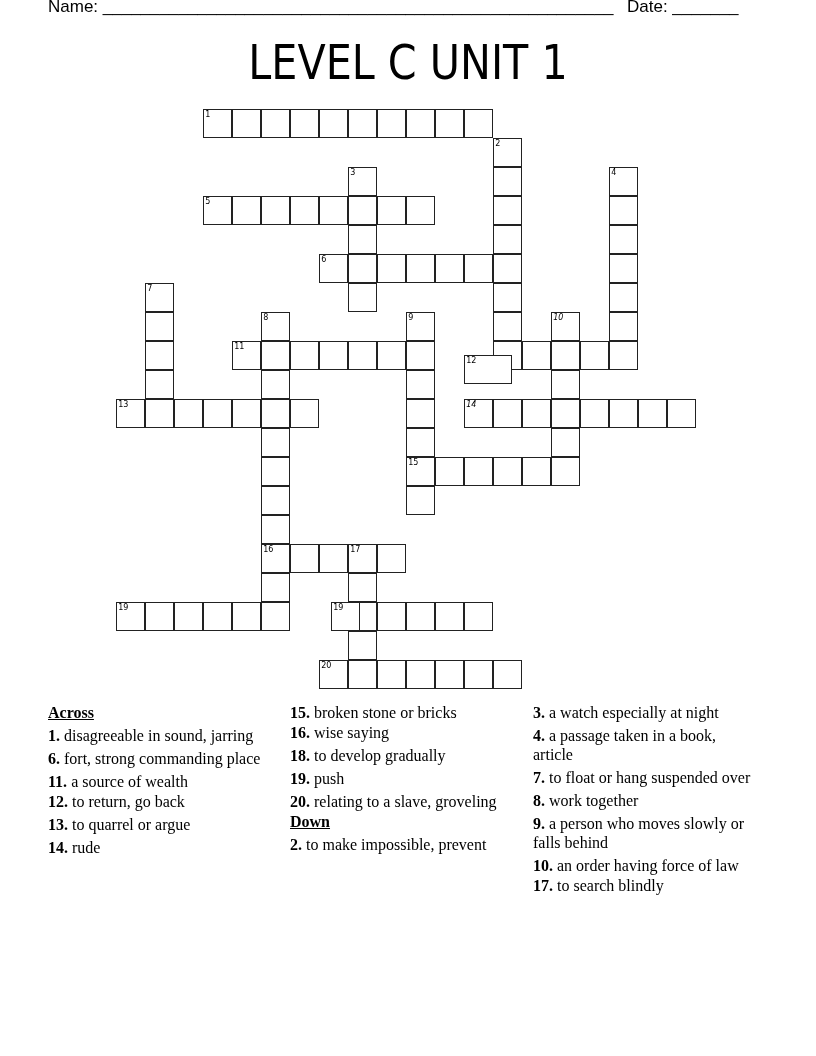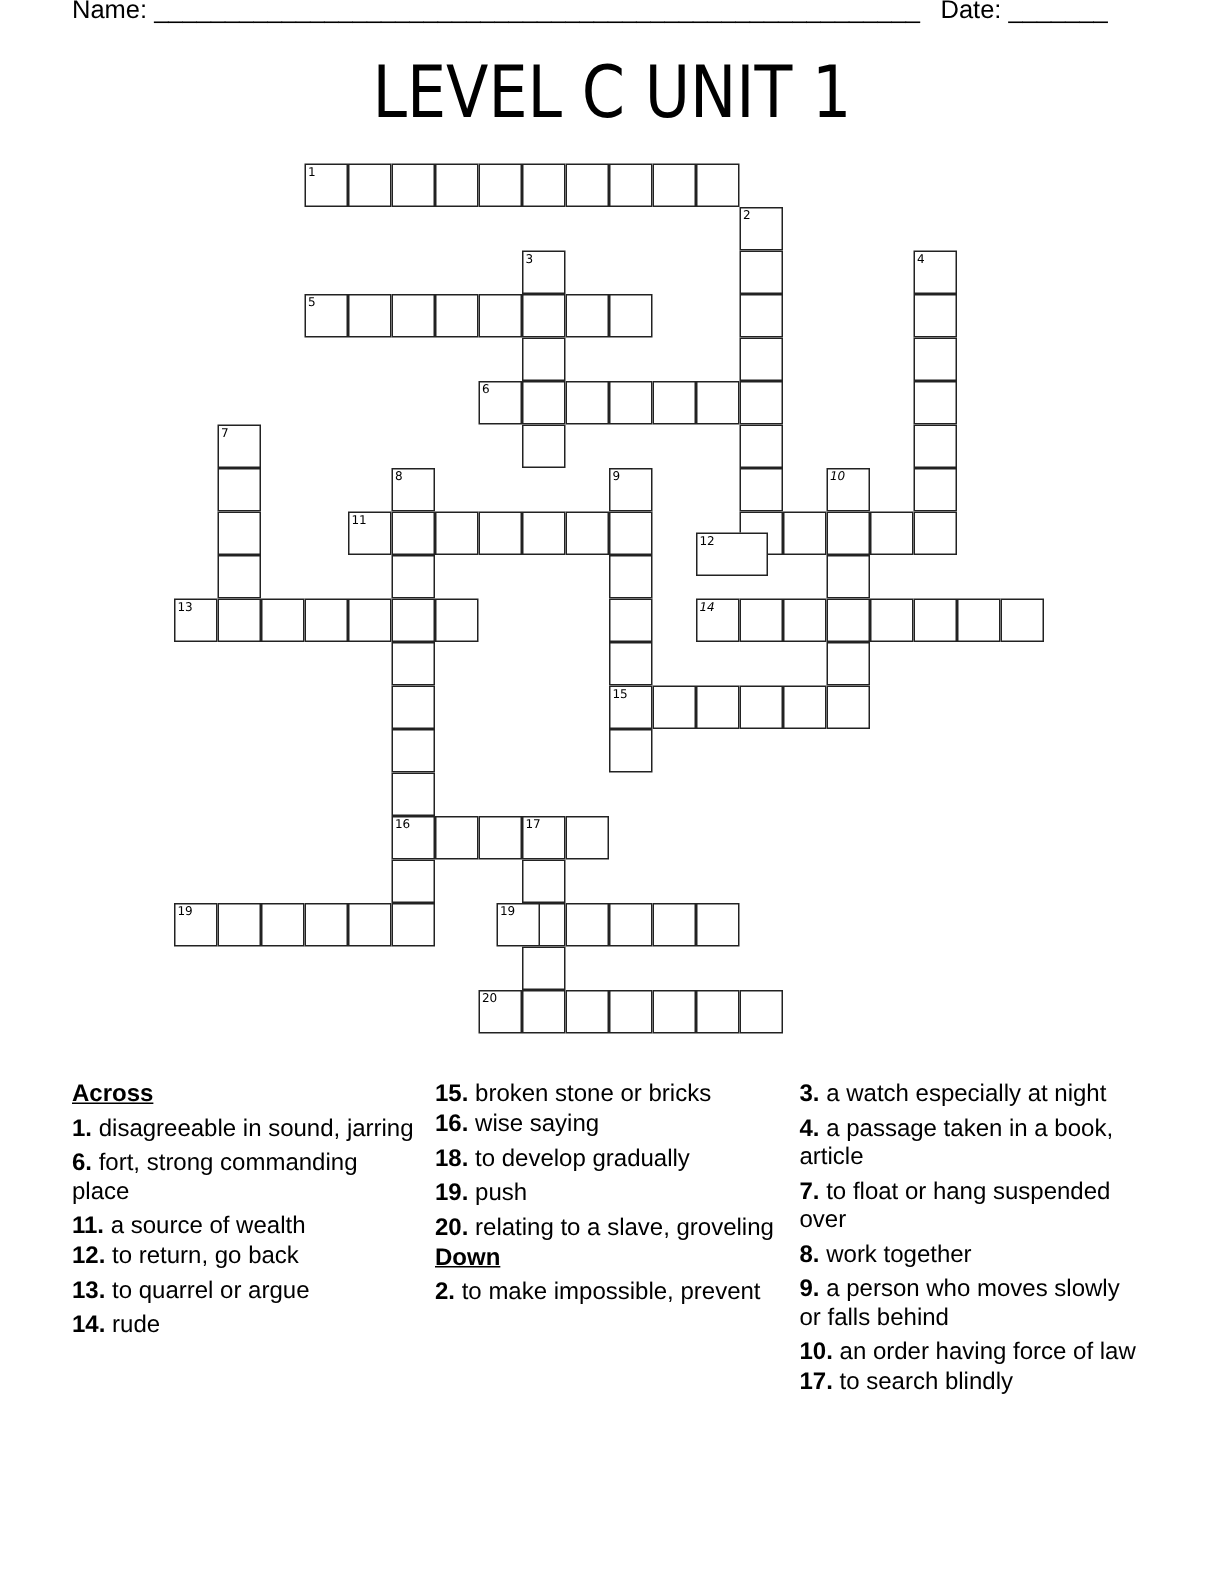--- a/index.html
+++ b/index.html
@@ -3,21 +3,21 @@
 <meta charset="utf-8">
 <style>
   html, body { margin:0; padding:0; background:#ffffff; }
   body { width:816px; height:1056px; position:relative; overflow:hidden; color:#000; }
   .header-line { position:absolute; top:-3px; left:48px; font-family:"Liberation Sans", sans-serif; font-size:17px; white-space:pre; }
   .date-line { position:absolute; top:-3px; left:627px; font-family:"Liberation Sans", sans-serif; font-size:17px; white-space:pre; }
   .title { position:absolute; top:34px; left:0; width:816px; text-align:center; font-family:"DejaVu Sans", sans-serif; font-size:48px; letter-spacing:0px; transform:scaleX(0.86); transform-origin:center; }
   #grid { position:absolute; left:117px; top:110px; }
   .cell { position:absolute; width:29px; height:29px; box-sizing:border-box; border:1.5px solid #222; background:#fff; margin-left:-0.75px; margin-top:-0.75px; }
   .cell .num { position:absolute; top:0; left:1px; font-family:"DejaVu Sans", sans-serif; font-size:8px; line-height:9px; }
-  .clues { position:absolute; font-family:Liberation Sans, sans-serif; font-size:16px; line-height:19px;margin-top:17px; }
+  .clues { position:absolute; font-family:Liberation Serif, serif; font-size:16px; line-height:19px; }
   .clue { margin-bottom:4px; }
   .clue b { font-weight:bold; }
   .section-head { font-weight:bold; text-decoration:underline; margin-bottom:4px; }
 </style>
 </head>
 <body>
 
 <div class="header-line">Name: ______________________________________________________</div>
 <div class="date-line">Date: _______</div>
 <div class="title">LEVEL C UNIT 1</div>

